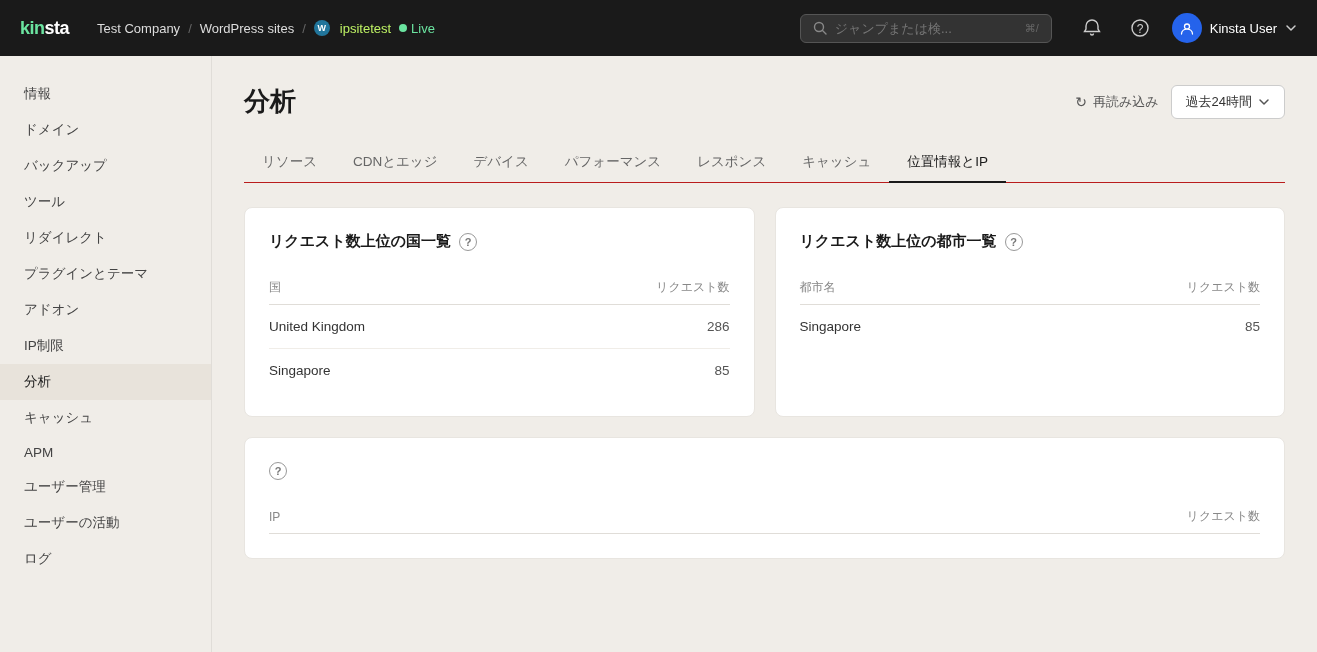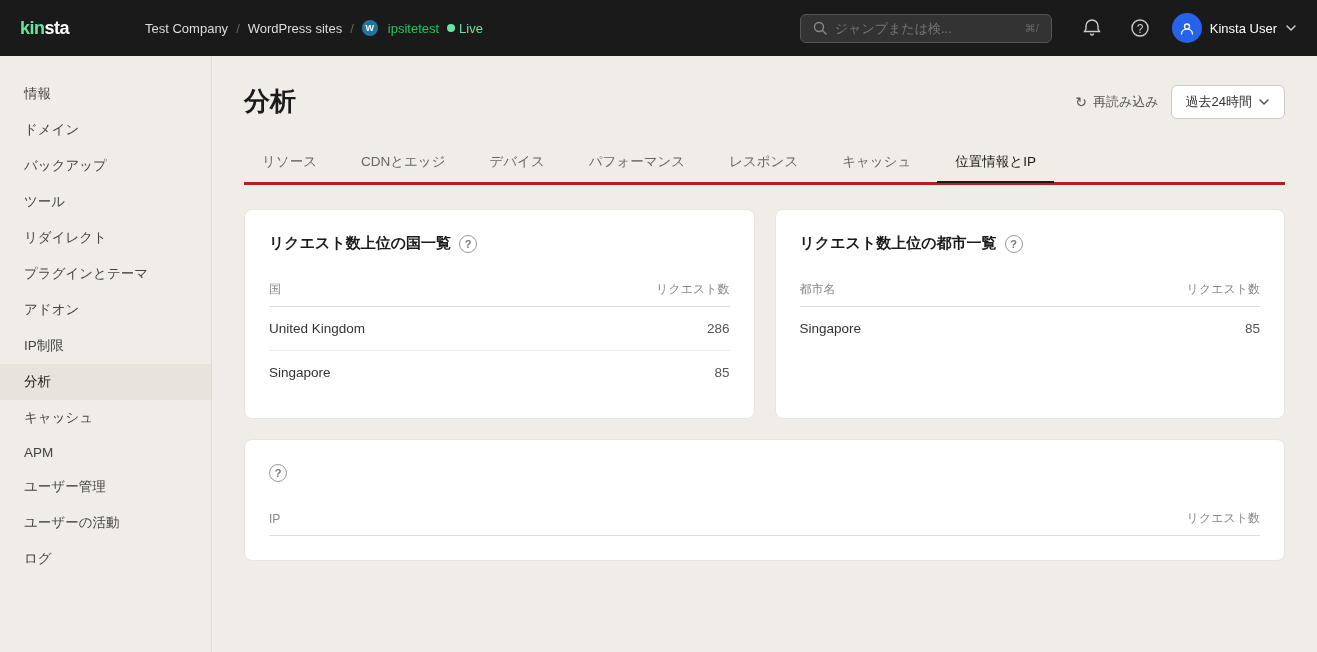--- a/index.html
+++ b/index.html
@@ -140,22 +140,22 @@
       background: white;
       font-size: 13px;
       cursor: pointer;
       display: flex; align-items: center; gap: 6px;
       color: #333;
     }
 
     
     .tabs {
       display: flex;
-      gap: 8px;
-      border-bottom: 3px solid #b91c1c;
+      gap: 0;
+      border-bottom: 1px solid #b91c1c;
       margin-bottom: 24px;
     }
     .tab {
       padding: 10px 18px;
       font-size: 13.5px;
       color: #666;
       cursor: pointer;
       border-bottom: 2px solid transparent;
       margin-bottom: -1px;
       white-space: nowrap;
@@ -226,26 +226,26 @@
     }
   </style>
 </head>
 <body>
 
 <nav class="topnav">
   <div class="topnav-logo">
     <span>kin</span>sta
   </div>
   <div class="topnav-breadcrumb">
-    <span style="color:#ddd; cursor:pointer;margin-left:48px;">Test Company</span>
+    <span style="color:#ddd; cursor:pointer;">Test Company</span>
     <span class="sep">/</span>
     <span style="color:#ddd; cursor:pointer;">WordPress sites</span>
     <span class="sep">/</span>
     <span class="wp-icon">W</span>
-    <span style="color:#22c55e; cursor:pointer;">ipsitetest</span>
+    <span style="color:#bef264; cursor:pointer;">ipsitetest</span>
     <span class="live-badge">
       <span class="live-dot"></span>
       <span>Live</span>
     </span>
   </div>
   <div class="topnav-spacer"></div>
   <div class="topnav-search">
     <svg width="14" height="14" viewBox="0 0 14 14" fill="none">
       <circle cx="6" cy="6" r="4.5" stroke="#888" stroke-width="1.4"></circle>
       <line x1="9.5" y1="9.5" x2="13" y2="13" stroke="#888" stroke-width="1.4" stroke-linecap="round"></line>

